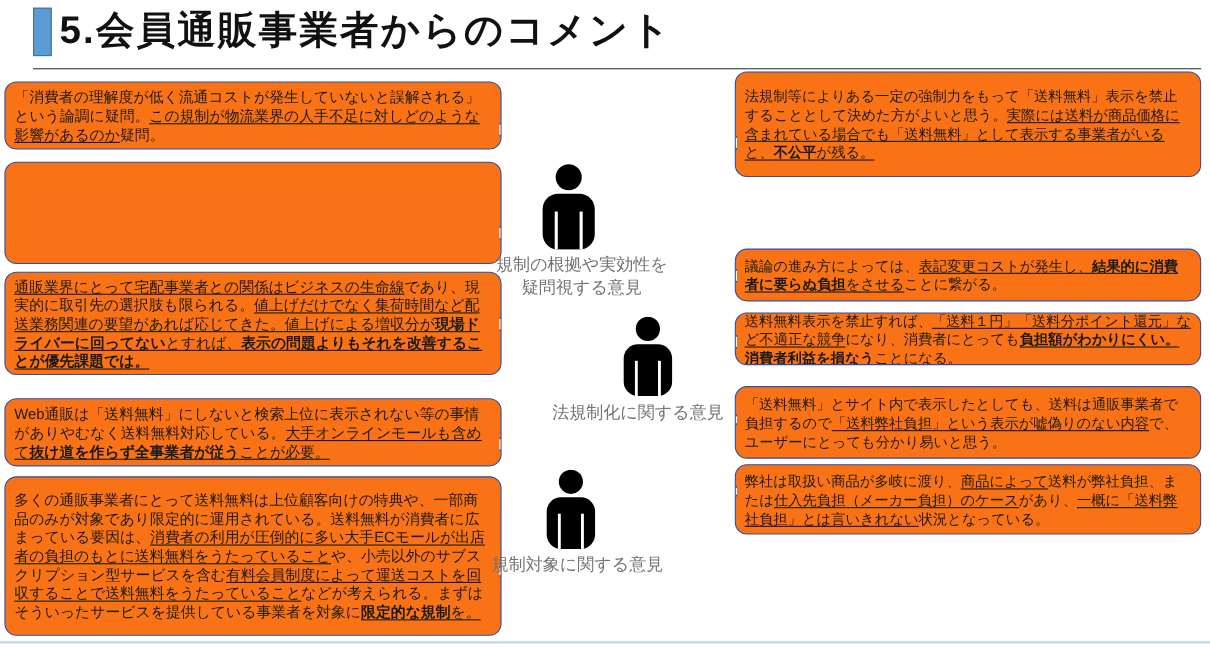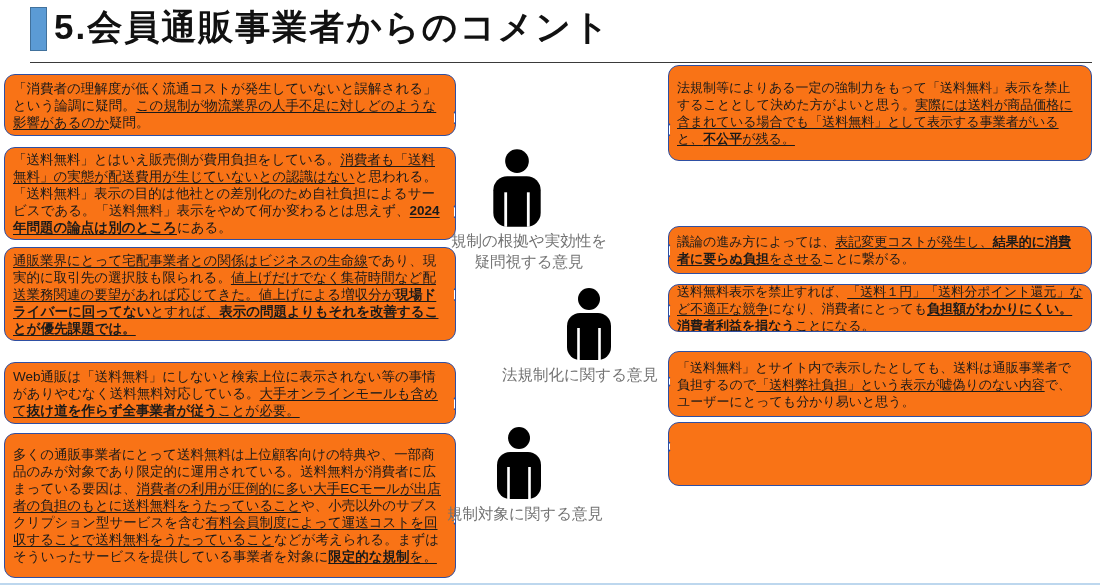--- a/index.html
+++ b/index.html
@@ -55,21 +55,20 @@
   <div class="page-title">5.会員通販事業者からのコメント</div>
   <div class="title-rule"></div>
 
   <div class="bubble bL bL1">
     <div class="txt"><span>「消費者の理解度が低く流通コストが発生していないと誤解される」という論調に疑問。</span><span class="u">この規制が物流業界の人手不足に対しどのような影響があるのか</span><span>疑問。</span></div>
     <svg class="tail tail-r" style="top:58%" viewBox="0 0 30 24">
         <path d="M1 2 L29 21 L1 13"></path>
       </svg>
   </div>
   <div class="bubble bL bL2">
-    <div class="txt"><span>「送料無料」とはいえ販売側が費用負担をしている。</span><span class="u">消費者も「送料無料」の実態が配送費用が生じていないとの認識はない</span><span>と思われる。「送料無料」表示の目的は他社との差別化のため自社負担によるサービスである。「送料無料」表示をやめて何か変わるとは思えず、</span><span class="b u">2024年問題の論点は別のところ</span><span>にある。</span></div>
     <svg class="tail tail-r" style="top:62%" viewBox="0 0 30 24">
         <path d="M1 2 L29 21 L1 13"></path>
       </svg>
   </div>
   <div class="bubble bL bL3">
     <div class="txt"><span class="u">通販業界にとって宅配事業者との関係はビジネスの生命線</span><span>であり、現実的に取引先の選択肢も限られる。</span><span class="u">値上げだけでなく集荷時間など配送業務関連の要望があれば応じてきた。</span><span class="u">値上げによる増収分が</span><span class="b u">現場ドライバーに回ってない</span><span class="u">とすれば、</span><span class="b u">表示の問題よりもそれを改善することが優先課題では。</span></div>
     <svg class="tail tail-r" style="top:42%" viewBox="0 0 30 24">
         <path d="M1 2 L29 14 L1 13"></path>
       </svg>
   </div>
@@ -104,20 +103,21 @@
         <path d="M29 2 L1 18 L29 13"></path>
       </svg>
   </div>
   <div class="bubble bR bR5">
     <div class="txt"><span>「送料無料」とサイト内で表示したとしても、送料は通販事業者で負担するので</span><span class="u">「送料弊社負担」という表示が嘘偽りのない内容</span><span>で、ユーザーにとっても分かり易いと思う。</span></div>
     <svg class="tail tail-l" style="top:20%" viewBox="0 0 30 24">
         <path d="M29 13 L1 2 L29 21"></path>
       </svg>
   </div>
   <div class="bubble bR bR6">
+    <div class="txt"><span>弊社は取扱い商品が多岐に渡り、</span><span class="u">商品によって</span><span>送料が弊社負担、または</span><span class="u">仕入先負担（メーカー負担）のケース</span><span>があり、</span><span class="u">一概に「送料弊社負担」とは言いきれない</span><span>状況となっている。</span></div>
     <svg class="tail tail-l" style="top:12%" viewBox="0 0 30 24">
         <path d="M29 13 L1 2 L29 21"></path>
       </svg>
   </div>
 
   <div class="person" style="left:489px;top:149px;">
     <svg width="56" height="78" viewBox="0 0 52 72">
       <circle cx="26" cy="11" r="11" fill="#000"></circle>
       <rect x="4" y="25" width="44" height="47" rx="13" fill="#000"></rect>
       <rect x="14.2" y="40" width="2.6" height="32" fill="#fff"></rect>

